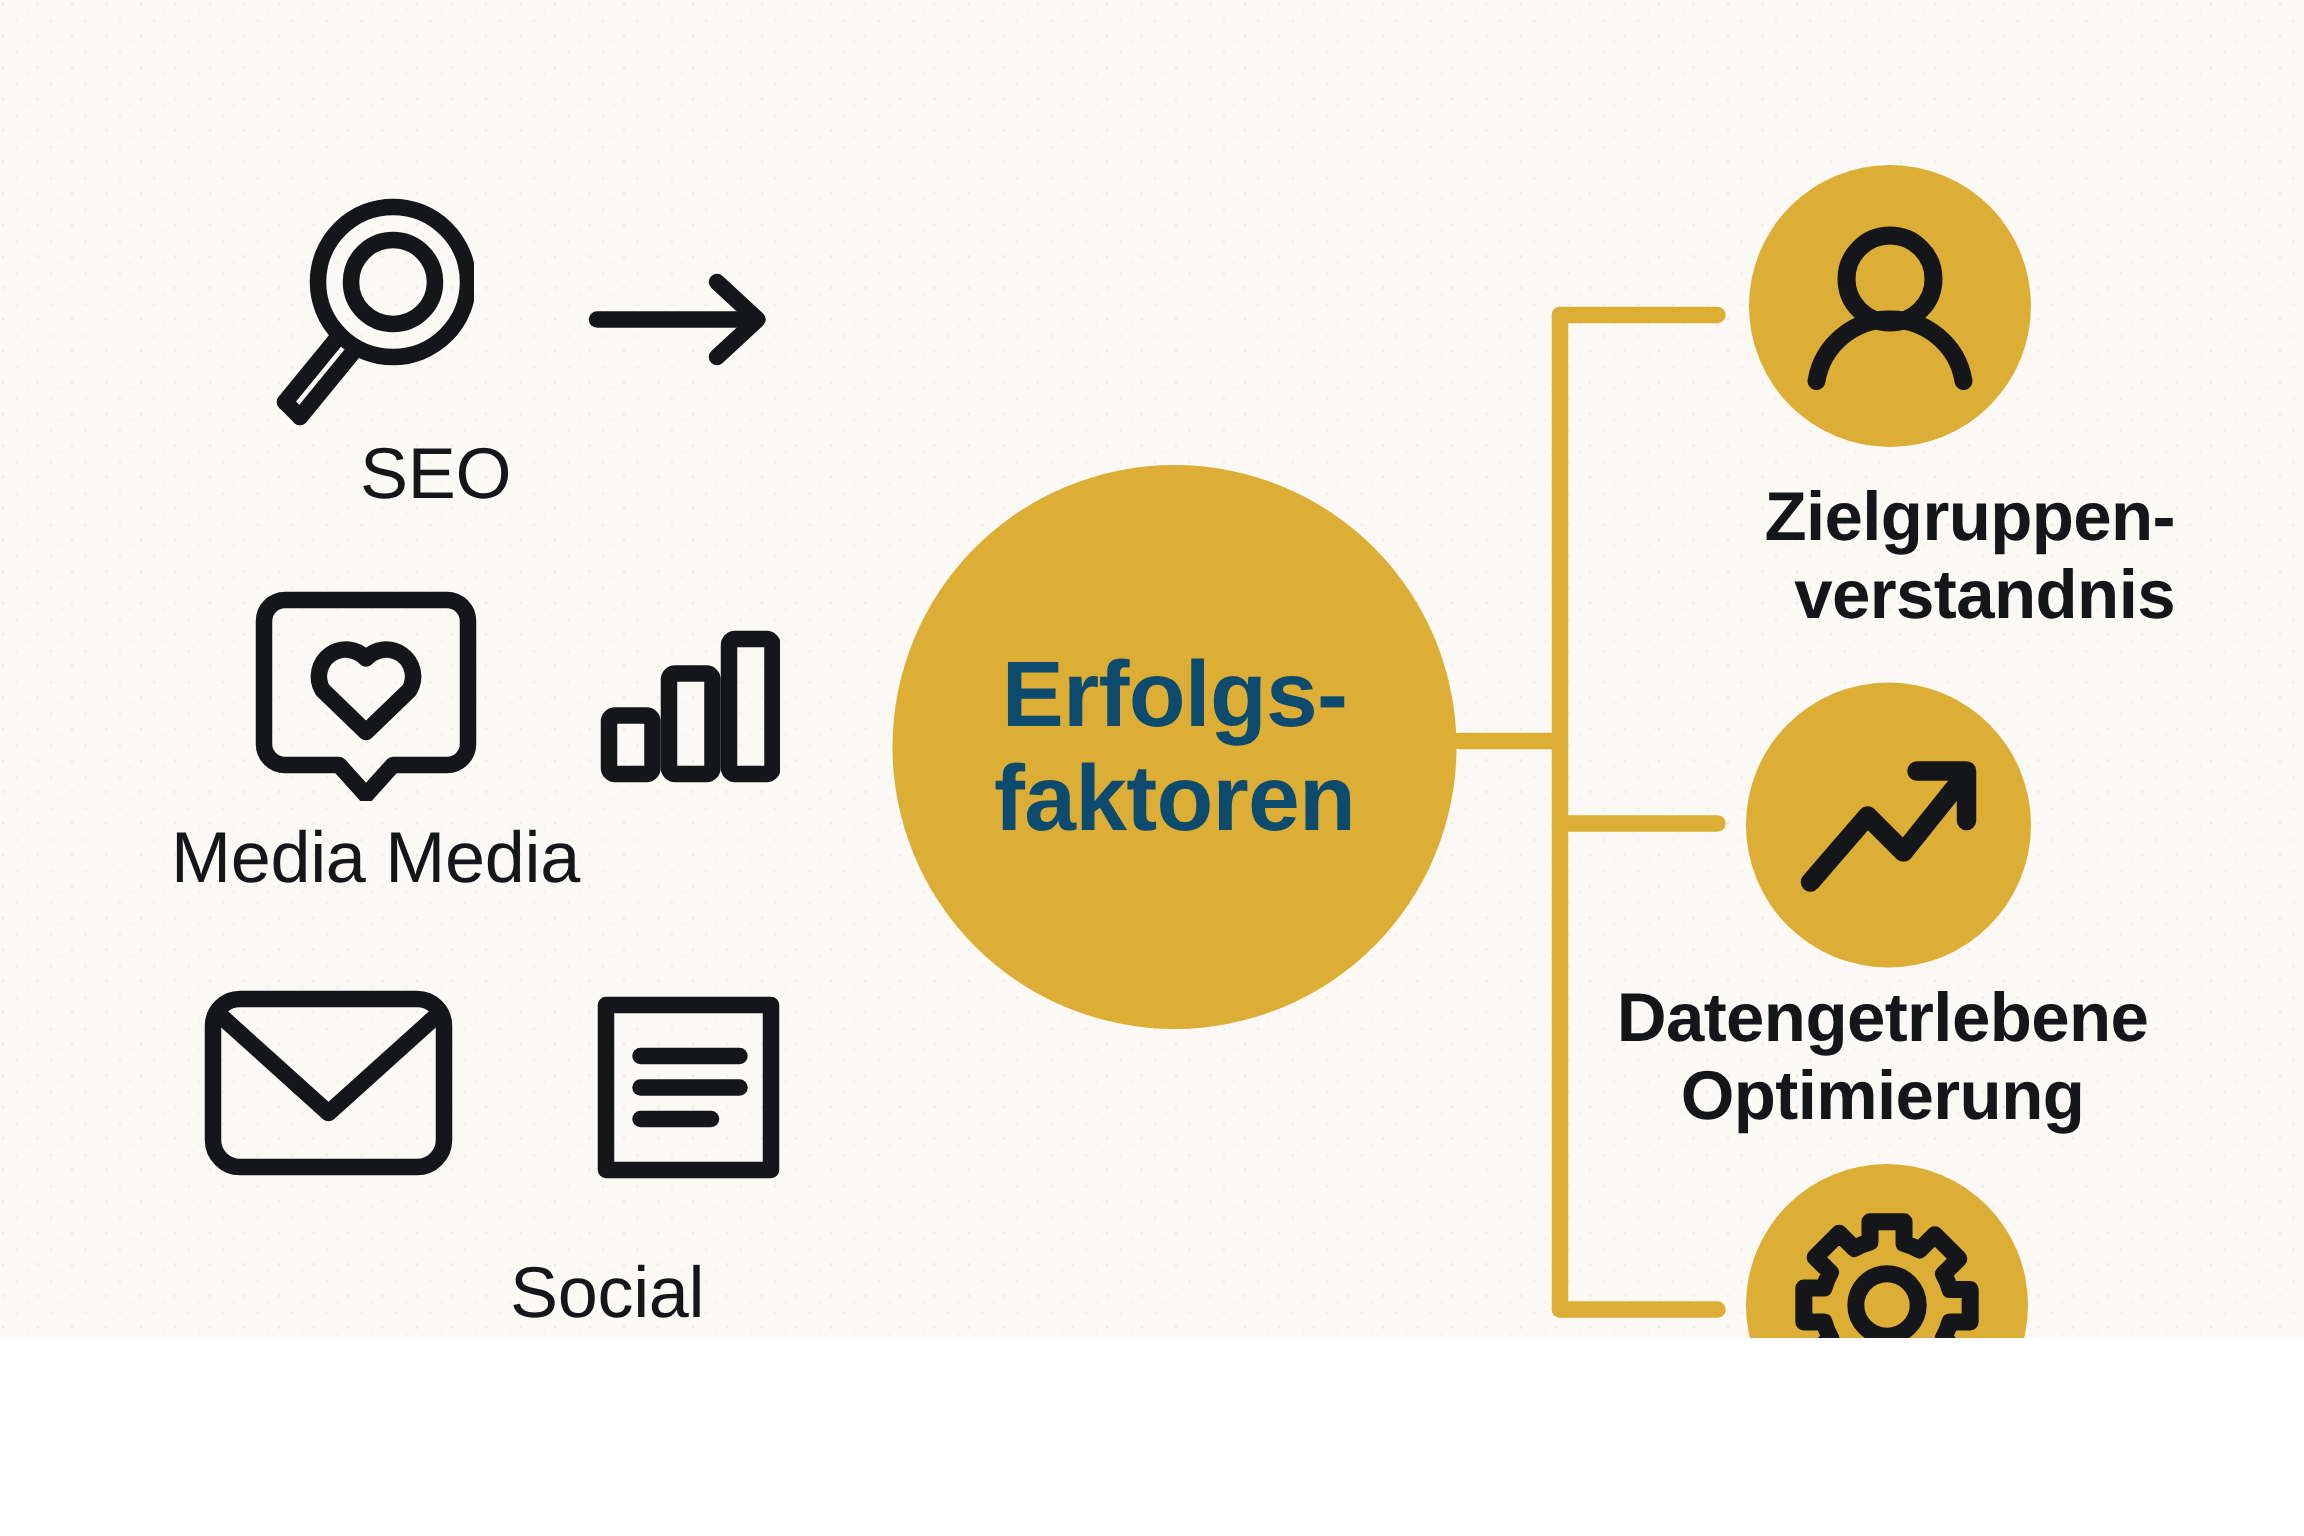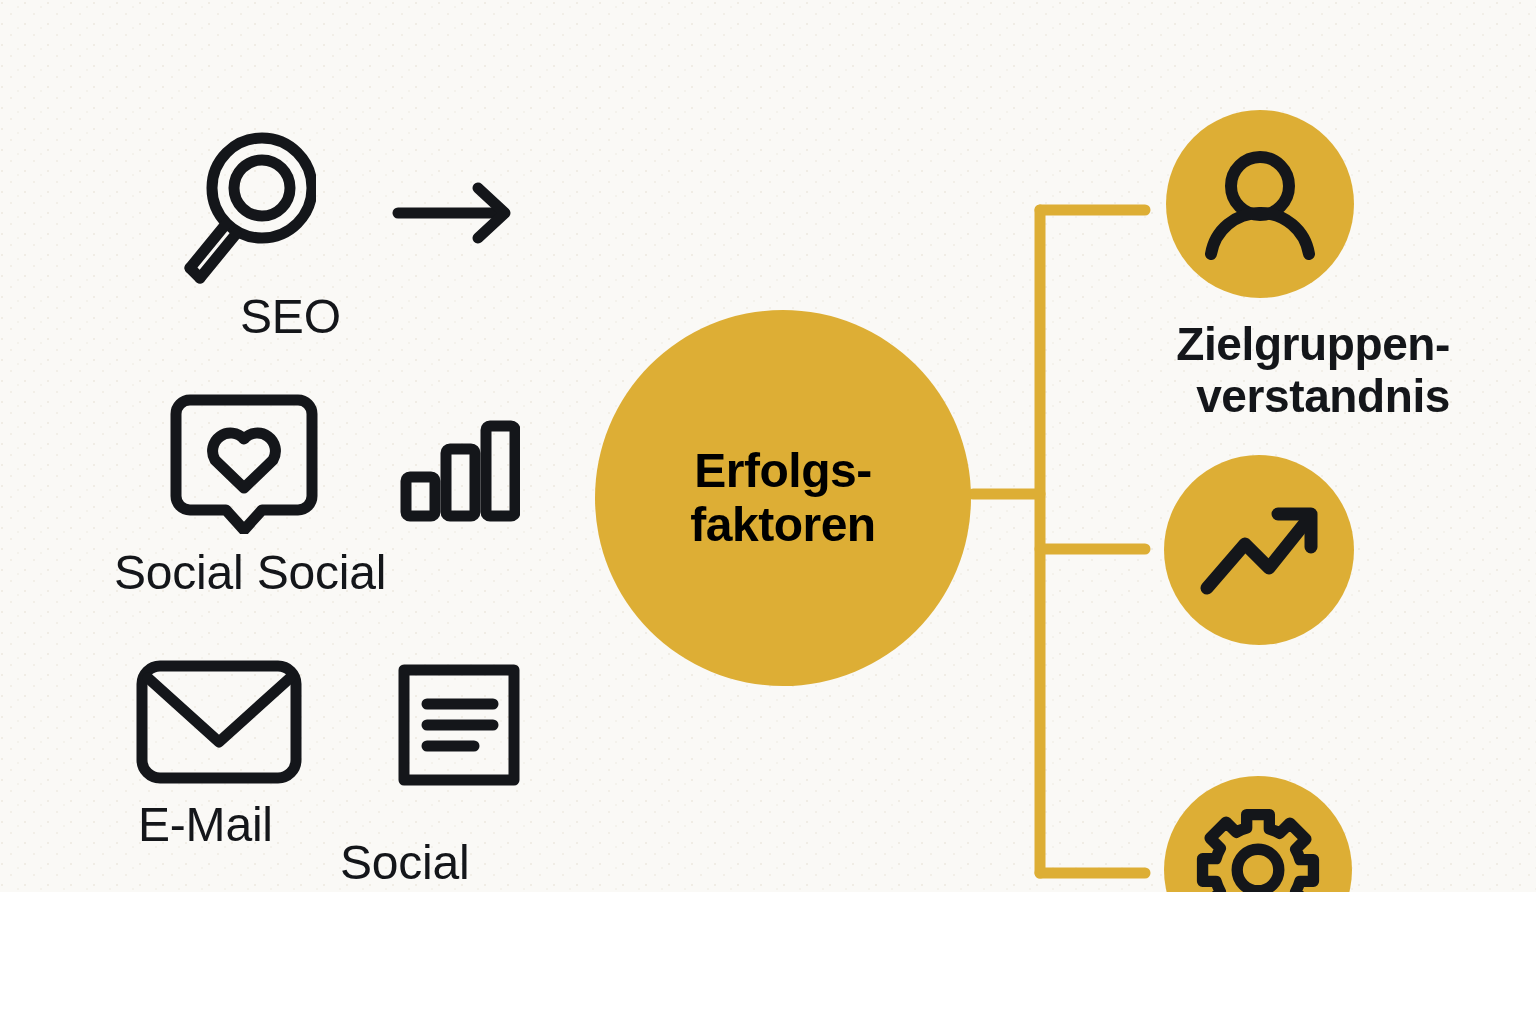--- a/index.html
+++ b/index.html
@@ -50,22 +50,22 @@
     top: 310px;
     width: 376px;
     height: 376px;
     border-radius: 50%;
     background: #ddae35;
     display: flex;
     align-items: center;
     justify-content: center;
   }
   #center-label {
-    color: #000000;
-    font-size: 48px;
+    color: #0c4a6e;
+    font-size: 62px;
     font-weight: 700;
     line-height: 1.12;
     text-align: center;
     letter-spacing: -0.5px;
     white-space: pre-line;
   }
 
   
   .branch-circle {
     position: absolute;
@@ -134,41 +134,40 @@
   </div>
 
   <div class="abs" style="left:170px; top:392px;">
     <svg class="icon-svg" width="148" height="142" viewBox="0 0 148 142">
       <g fill="none" stroke="#14161a" stroke-width="11" stroke-linecap="round" stroke-linejoin="round">
         <path d="M20 8 H128 a14 14 0 0 1 14 14 V104 a14 14 0 0 1 -14 14 H92 L74 138 L56 118 H20 a14 14 0 0 1 -14 -14 V22 a14 14 0 0 1 14 -14 Z"></path>
         <path d="M74 96 L45 68 a18 18 0 0 1 29 -21 a18 18 0 0 1 29 21 Z"></path>
       </g>
     </svg>
   </div>
-  <div class="lbl lbl-left" style="left:114px; top:548px;">Social Social</div>
+  <div class="lbl lbl-left" style="left:114px; top:548px;">Media Media</div>
 
   <div class="abs" style="left:400px; top:420px;">
     <svg class="icon-svg" width="120" height="102" viewBox="0 0 120 102">
       <g fill="none" stroke="#14161a" stroke-width="11" stroke-linejoin="round">
         <rect x="6" y="57" width="29" height="39" rx="4"></rect>
         <rect x="46" y="29" width="29" height="67" rx="4"></rect>
         <rect x="86" y="6" width="29" height="90" rx="4"></rect>
       </g>
     </svg>
   </div>
 
   <div class="abs" style="left:136px; top:660px;">
     <svg class="icon-svg" width="166" height="124" viewBox="0 0 166 124">
       <g fill="none" stroke="#14161a" stroke-width="11" stroke-linecap="round" stroke-linejoin="round">
         <rect x="6" y="6" width="154" height="112" rx="18"></rect>
         <path d="M12 18 L83 82 L154 18"></path>
       </g>
     </svg>
   </div>
-  <div class="lbl lbl-left" style="left:138px; top:800px;">E-Mail</div>
 
   <div class="abs" style="left:398px; top:664px;">
     <svg class="icon-svg" width="122" height="122" viewBox="0 0 122 122">
       <g fill="none" stroke="#14161a" stroke-width="11" stroke-linecap="round" stroke-linejoin="round">
         <rect x="6" y="6" width="110" height="110"></rect>
         <path d="M29 40 H95"></path>
         <path d="M29 61 H95"></path>
         <path d="M29 82 H76"></path>
       </g>
     </svg>
@@ -196,20 +195,22 @@
   <div class="branch-circle" style="left:1164px; top:455px; width:190px; height:190px;">
     <span>
       <svg class="icon-svg" width="120" height="104" viewBox="0 0 120 104">
         <g fill="none" stroke="#14161a" stroke-width="13" stroke-linecap="round" stroke-linejoin="round">
           <path d="M8 90 L46 46 L70 70 L110 20"></path>
           <path d="M79 16 L112 16 L112 49"></path>
         </g>
       </svg>
     </span>
   </div>
+  <div class="branch-label" style="left:1040px; top:652px; width:430px;">Datengetrlebene
+Optimierung</div>
 
   <div class="branch-circle" style="left:1164px; top:776px; width:188px; height:188px;">
     <span>
       <svg class="icon-svg" width="126" height="126" viewBox="0 0 100 100">
         <g fill="none" stroke="#14161a" stroke-width="9" stroke-linejoin="round" stroke-linecap="round">
           <path d="M41 6 H59 V17.5 a34 34 0 0 1 8.2 3.4 L75.3 12.8 L88 25.5 L79.9 33.6 a34 34 0 0 1 3.4 8.2 H94 V59 H83.3 a34 34 0 0 1 -3.4 8.2 L88 75.3 L75.3 88 L67.2 79.9 a34 34 0 0 1 -8.2 3.4 V94 H41 V83.3 a34 34 0 0 1 -8.2 -3.4 L24.7 88 L12 75.3 L20.1 67.2 a34 34 0 0 1 -3.4 -8.2 H6 V41 H16.7 a34 34 0 0 1 3.4 -8.2 L12 24.7 L24.7 12 L32.8 20.1 a34 34 0 0 1 8.2 -3.4 Z"></path>
           <circle cx="50" cy="50" r="16.5"></circle>
         </g>
       </svg>
     </span>

